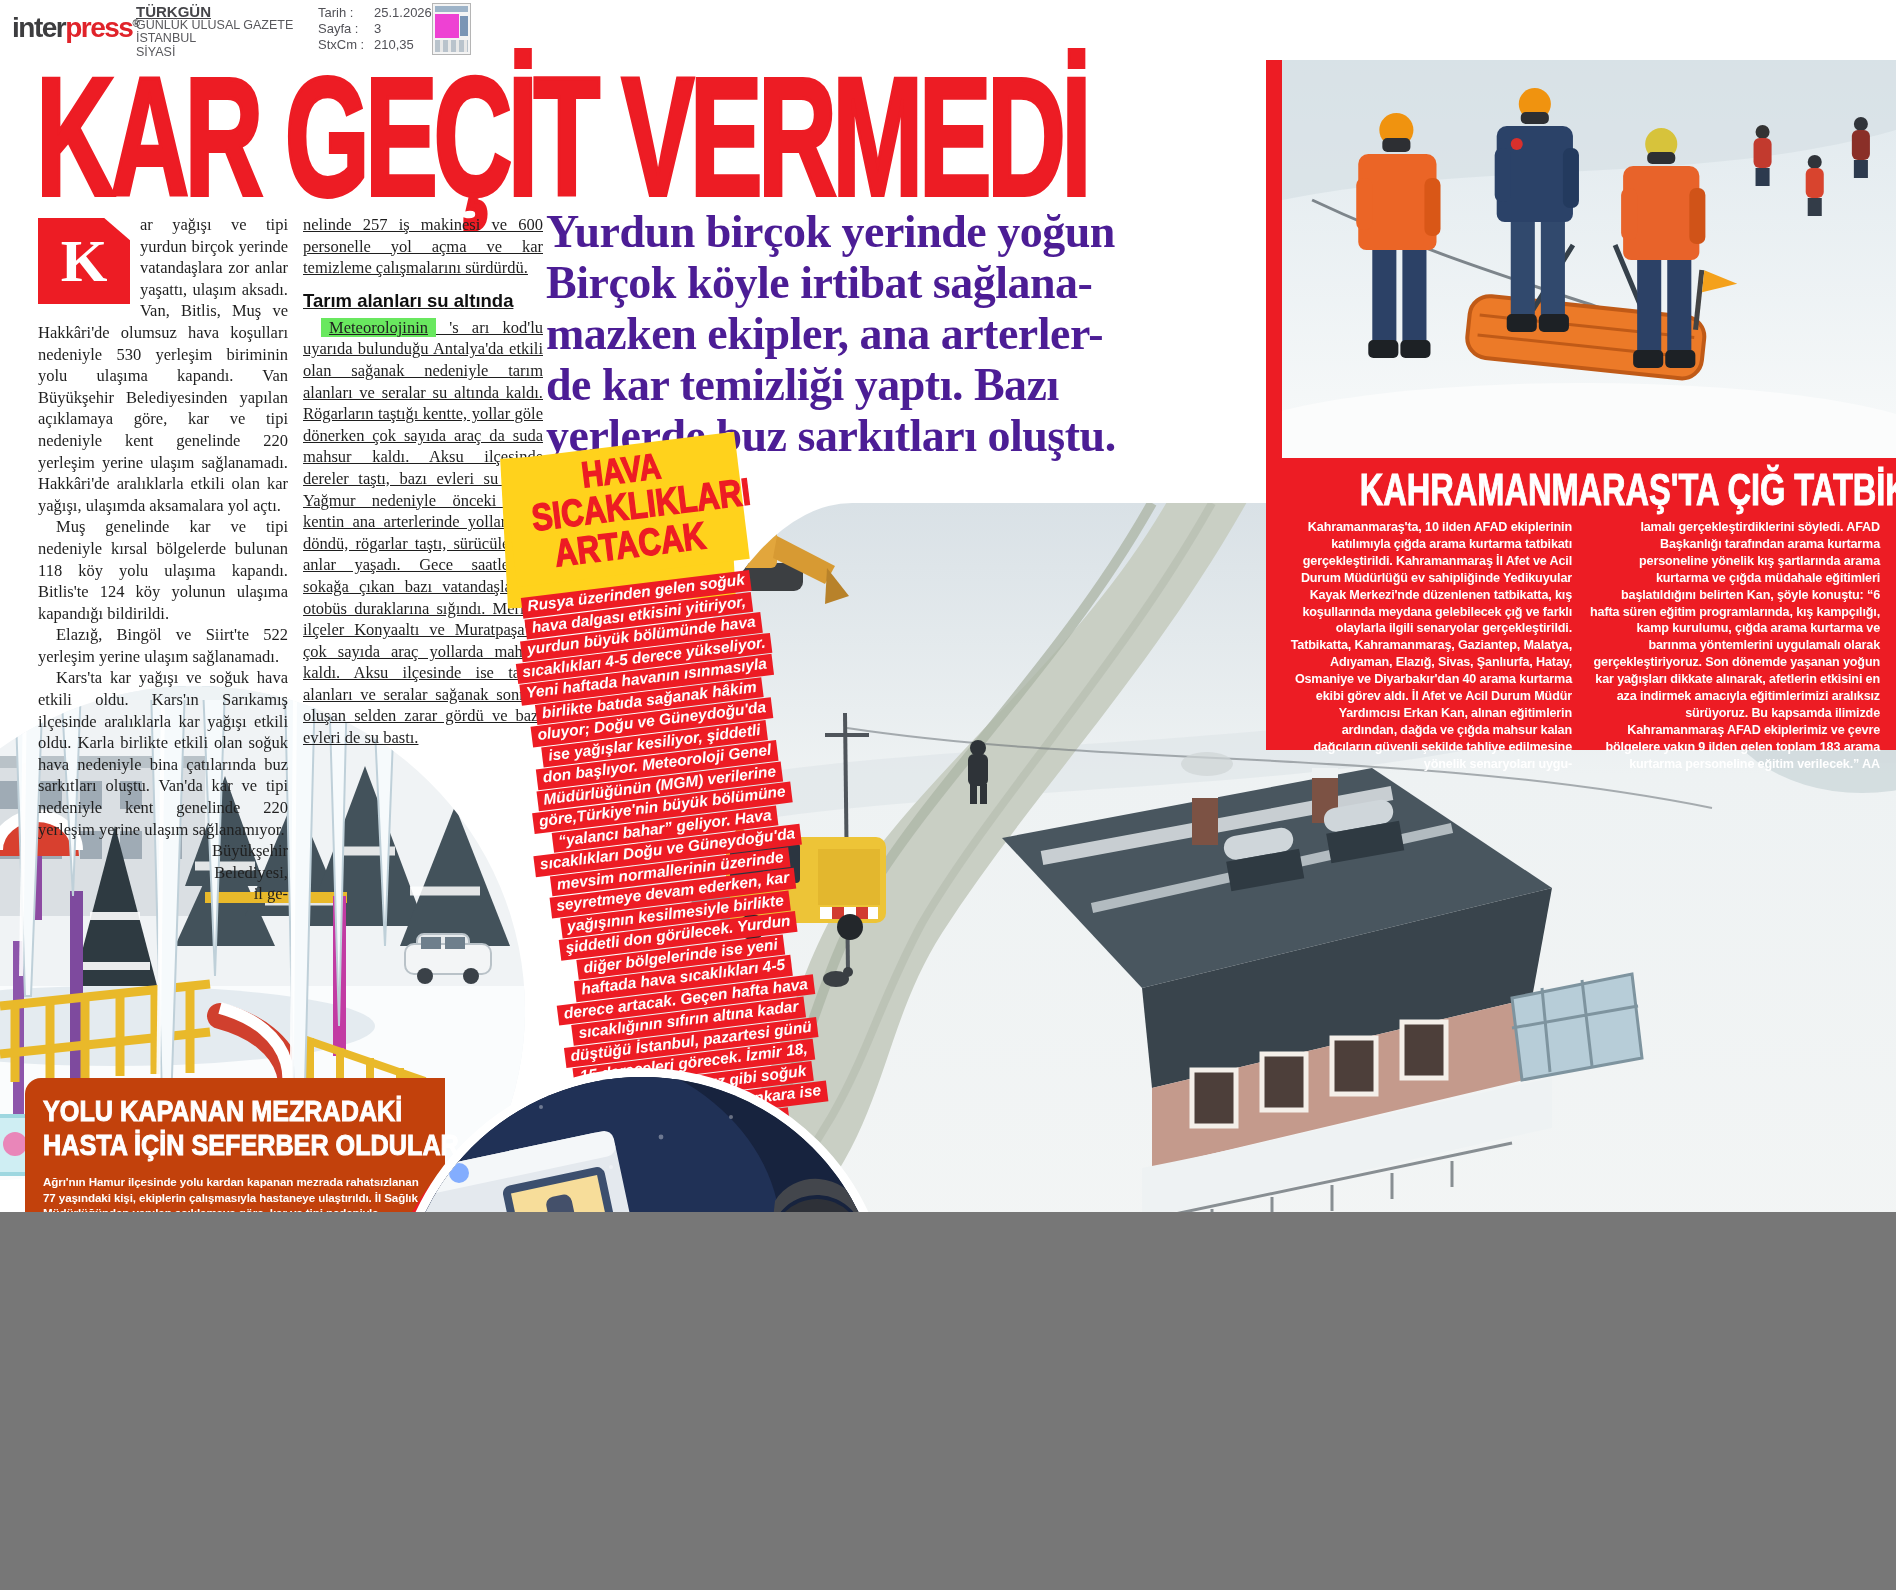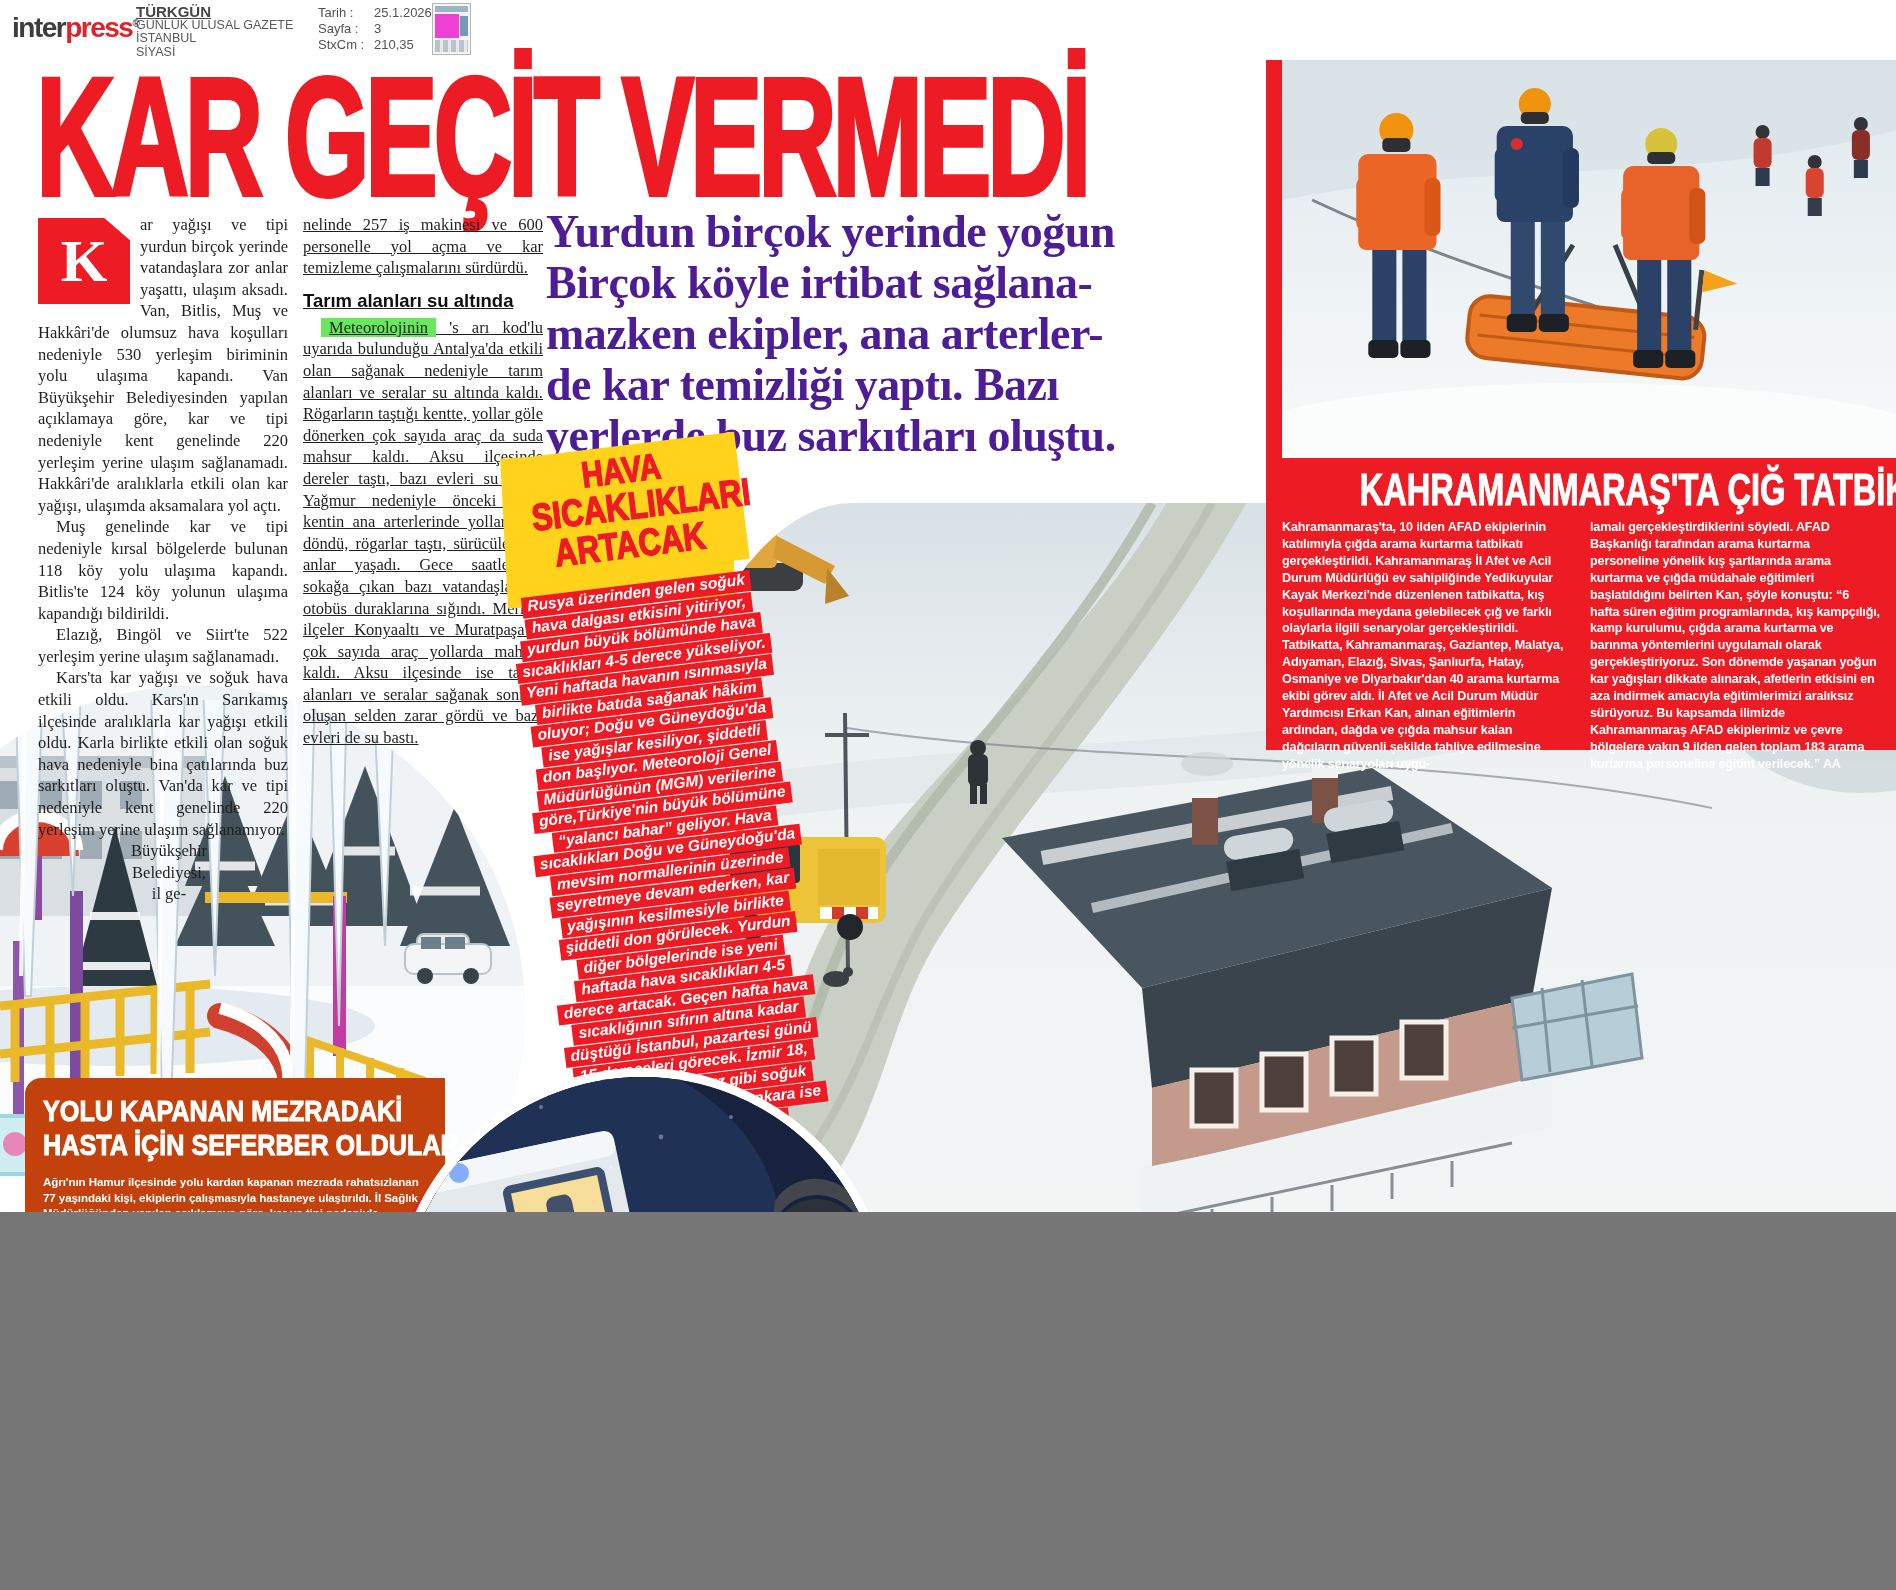--- a/index.html
+++ b/index.html
@@ -30,21 +30,21 @@
   
   .col{position:absolute;top:214px;font:400 16.5px/21.6px "Liberation Serif",serif;
        color:#1f1f1f;text-align:justify;z-index:3;}
   .col p{margin:0;}
   .col .ind{text-indent:18px;}
   .col1{left:38px;width:250px;}
   .col2{left:303px;width:240px;text-decoration:underline;}
   .dropcap{float:left;width:92px;height:86px;margin:4px 10px 2px 0;background:#ed1c24;color:#fff;
     font:700 60px/86px "Liberation Serif",serif;text-align:center;
     clip-path:polygon(0 0,72% 0,100% 26%,100% 100%,0 100%);}
-  .tail{text-align:center;margin-left:12px;}
+  .tail{text-align:right;margin-left:12px;}
   .subhead{margin:12px 0 6px;font:700 18.5px/20px "Liberation Sans",sans-serif;color:#0f0f0f;text-align:left;}
   .hl{background:#69e85f;color:inherit;padding:0 8px;}
 
   
   .lede{position:absolute;left:546px;top:206px;z-index:2;
     font:700 46px/51px "Liberation Serif",serif;color:#4c1d95;letter-spacing:-.5px;}
 
   
   .photo{position:absolute;overflow:hidden;}
   .photo-main{left:612px;top:503px;width:1284px;height:1087px;z-index:1;border-top-left-radius:240px 620px;}
@@ -65,21 +65,21 @@
   .strips{position:relative;margin-top:10px;display:flex;flex-direction:column;align-items:center;}
   .strip{background:#ed1c24;color:#fff;white-space:nowrap;margin-top:1px;padding:1px 6px 3px;
     font:italic 700 15.5px/16.5px "Liberation Sans",sans-serif;}
 
   
   .afad-box{position:absolute;left:1266px;top:458px;width:630px;height:292px;background:#ed1c24;
     box-sizing:border-box;padding:8px 16px 10px;z-index:3;}
   .afad-title{font:700 44px/48px "Liberation Sans",sans-serif;color:#fff;white-space:nowrap;
     text-align:center;transform:scaleX(.74);-webkit-text-stroke:1px #fff;}
   .afad-cols{display:flex;gap:18px;margin-top:5px;}
-  .ac{flex:1;font:700 12.6px/16.9px "Liberation Sans",sans-serif;color:#fff;letter-spacing:-.15px;}
+  .ac{flex:1;font:700 12.6px/16.9px "Liberation Sans",sans-serif;color:#fff;letter-spacing:-.15px;text-align:right;}
 
   
   .patient{position:absolute;left:25px;top:1078px;width:420px;height:512px;background:#c2410c;
     box-sizing:border-box;padding:16px 18px;z-index:5;border-top-left-radius:16px;}
   .pt-title{font:700 30px/34px "Liberation Sans",sans-serif;color:#fff;white-space:nowrap;
     transform:scaleX(.84);transform-origin:0 50%;-webkit-text-stroke:1px #fff;}
   .pt-body{margin-top:12px;font:700 11.6px/15.6px "Liberation Sans",sans-serif;color:#fff;
     width:384px;letter-spacing:-.1px;}
 
   

